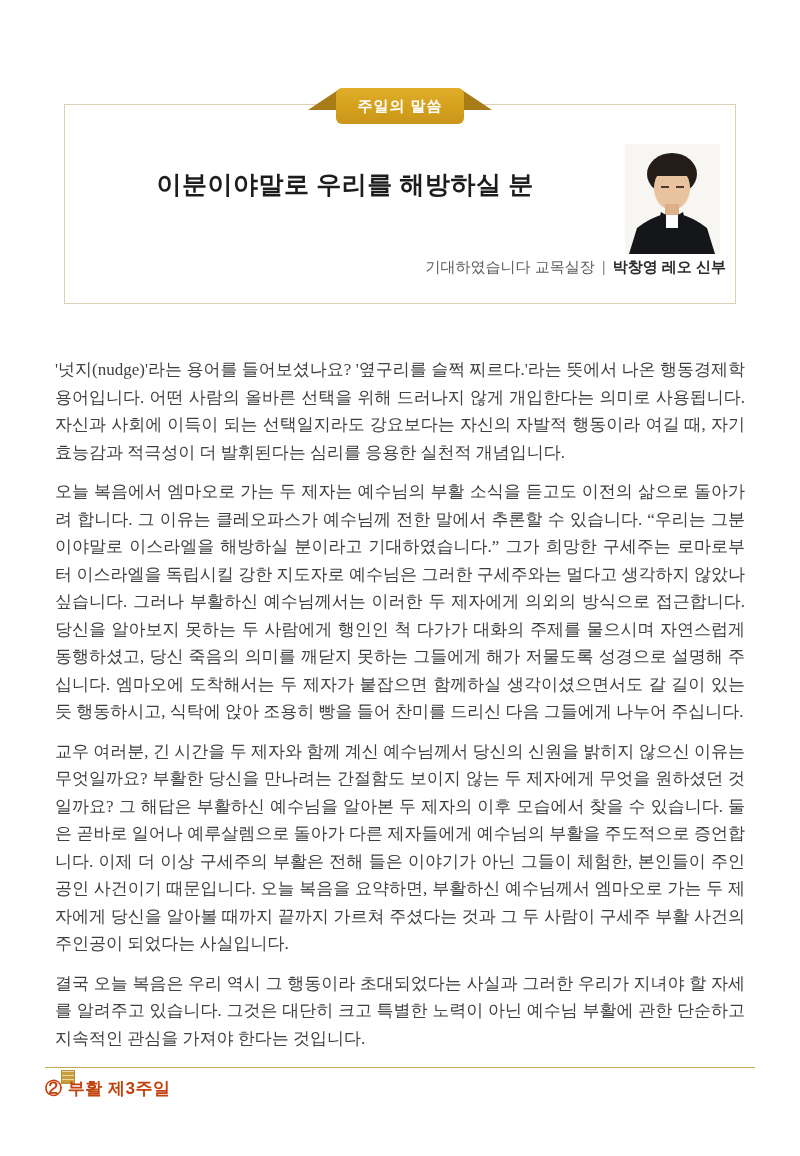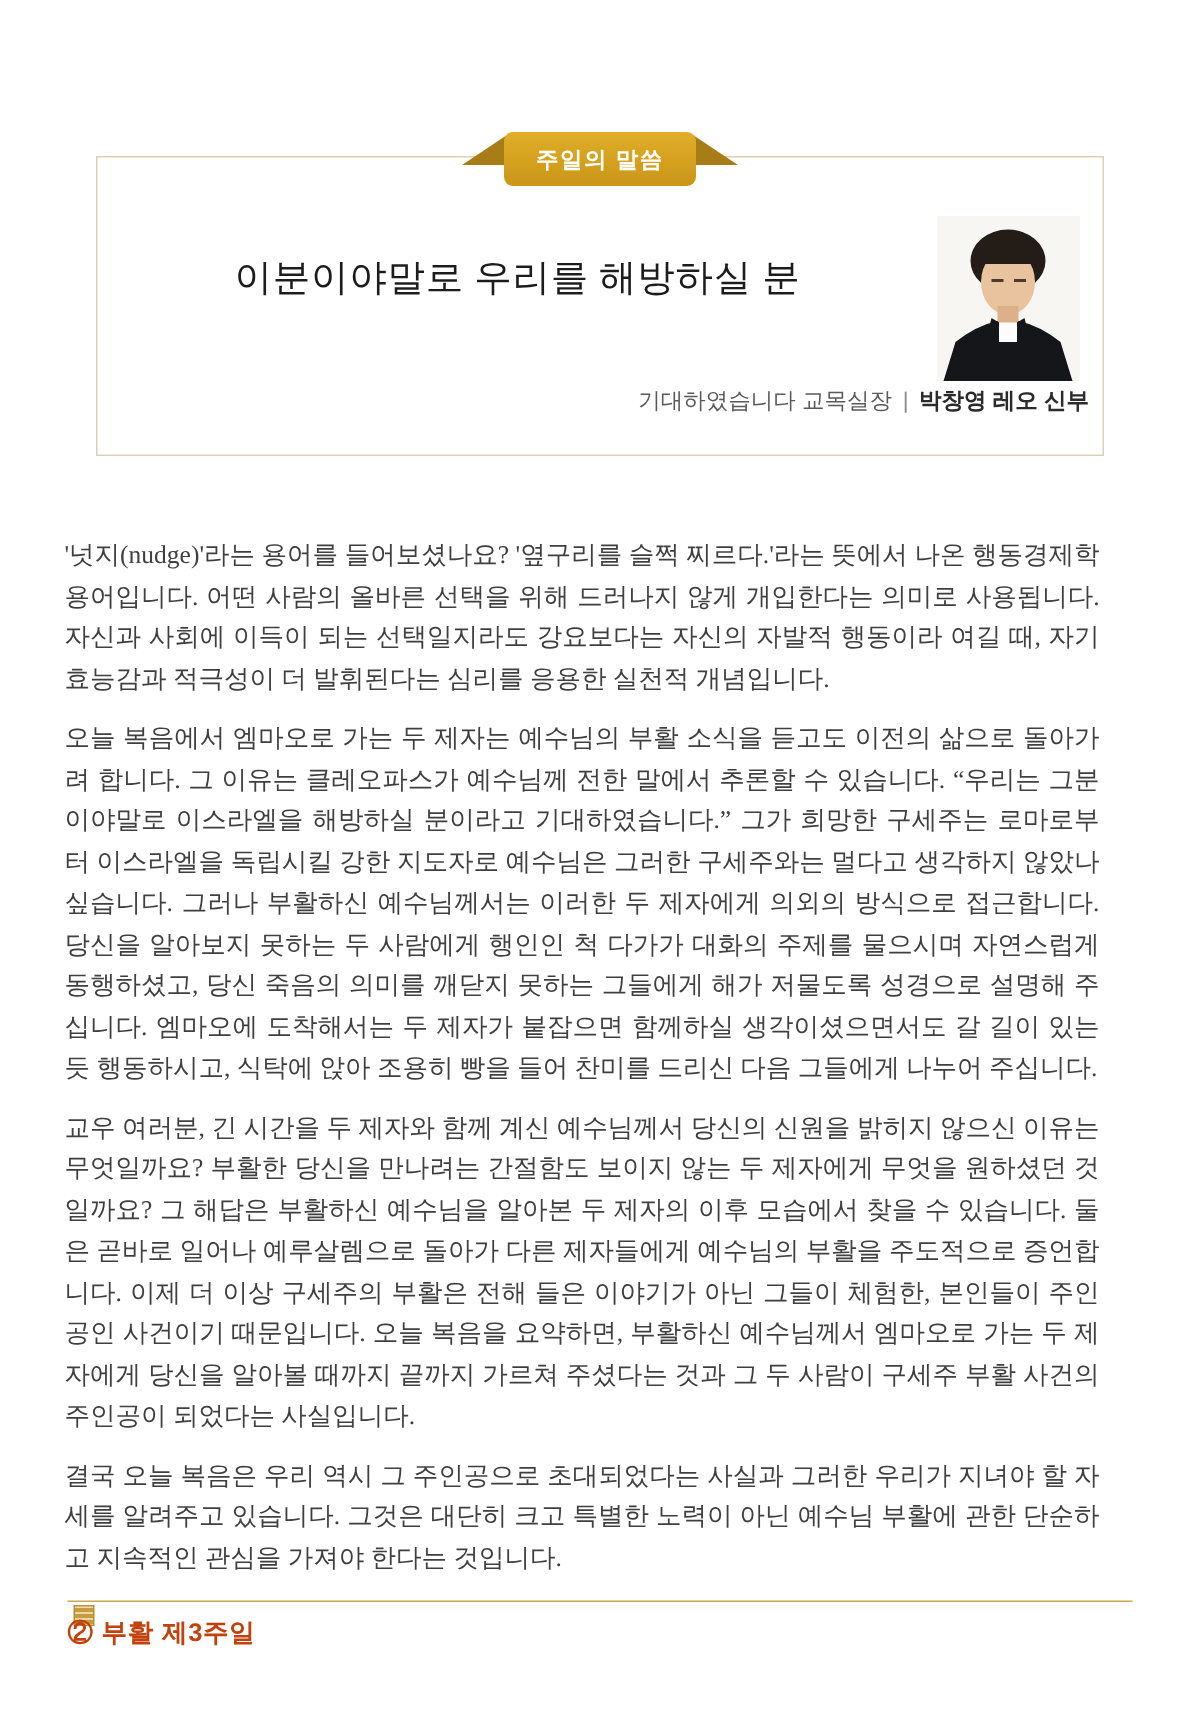--- a/index.html
+++ b/index.html
@@ -42,41 +42,41 @@
     font-size:15px; font-weight:bold;
     display:flex; align-items:center; justify-content:center;
     letter-spacing:1px;
     z-index:2;
   }
   .article-title {
     position:absolute; left:65px; top:168px;
     width:560px;
     text-align:center;
     font-family:"Liberation Serif", serif;
-    font-size:25px; font-weight:400;
+    font-size:25px; font-weight:700;
     color:#1c1c1c;
     letter-spacing:0.5px;
   }
   .photo {
     position:absolute; left:625px; top:144px;
     width:95px; height:110px;
     overflow:hidden;
     background:#f7f6f2;
   }
   .author-line {
     position:absolute; right:74px; top:258px;
     font-size:15px; color:#5a5a5a;
     white-space:nowrap;
   }
   .author-line .sep { margin:0 7px; color:#8a8a8a; }
   .author-line .name { font-weight:bold; color:#2b2b2b;margin-top:46px; }
 
   
   .body-text {
-    position:absolute; left:43px; top:356px;
+    position:absolute; left:55px; top:356px;
     width:690px;
     font-family:"Liberation Serif", serif;
     font-size:17px; line-height:27.5px;
     color:#3f3f3f;
     text-align:justify;
   }
   .body-text p { margin-bottom:12px; }
   .endmark {
     display:inline-block;
     width:14px; height:14px;
@@ -130,20 +130,20 @@
   </div>
 
   <div class="author-line">
     <span class="role">기대하였습니다 교목실장</span><span class="sep">|</span><span class="name">박창영 레오 신부</span>
   </div>
 
   <div class="body-text">
     <p>'넛지(nudge)'라는 용어를 들어보셨나요? '옆구리를 슬쩍 찌르다.'라는 뜻에서 나온 행동경제학 용어입니다. 어떤 사람의 올바른 선택을 위해 드러나지 않게 개입한다는 의미로 사용됩니다. 자신과 사회에 이득이 되는 선택일지라도 강요보다는 자신의 자발적 행동이라 여길 때, 자기효능감과 적극성이 더 발휘된다는 심리를 응용한 실천적 개념입니다.</p>
     <p>오늘 복음에서 엠마오로 가는 두 제자는 예수님의 부활 소식을 듣고도 이전의 삶으로 돌아가려 합니다. 그 이유는 클레오파스가 예수님께 전한 말에서 추론할 수 있습니다. “우리는 그분이야말로 이스라엘을 해방하실 분이라고 기대하였습니다.” 그가 희망한 구세주는 로마로부터 이스라엘을 독립시킬 강한 지도자로 예수님은 그러한 구세주와는 멀다고 생각하지 않았나 싶습니다. 그러나 부활하신 예수님께서는 이러한 두 제자에게 의외의 방식으로 접근합니다. 당신을 알아보지 못하는 두 사람에게 행인인 척 다가가 대화의 주제를 물으시며 자연스럽게 동행하셨고, 당신 죽음의 의미를 깨닫지 못하는 그들에게 해가 저물도록 성경으로 설명해 주십니다. 엠마오에 도착해서는 두 제자가 붙잡으면 함께하실 생각이셨으면서도 갈 길이 있는 듯 행동하시고, 식탁에 앉아 조용히 빵을 들어 찬미를 드리신 다음 그들에게 나누어 주십니다.</p>
     <p>교우 여러분, 긴 시간을 두 제자와 함께 계신 예수님께서 당신의 신원을 밝히지 않으신 이유는 무엇일까요? 부활한 당신을 만나려는 간절함도 보이지 않는 두 제자에게 무엇을 원하셨던 것일까요? 그 해답은 부활하신 예수님을 알아본 두 제자의 이후 모습에서 찾을 수 있습니다. 둘은 곧바로 일어나 예루살렘으로 돌아가 다른 제자들에게 예수님의 부활을 주도적으로 증언합니다. 이제 더 이상 구세주의 부활은 전해 들은 이야기가 아닌 그들이 체험한, 본인들이 주인공인 사건이기 때문입니다. 오늘 복음을 요약하면, 부활하신 예수님께서 엠마오로 가는 두 제자에게 당신을 알아볼 때까지 끝까지 가르쳐 주셨다는 것과 그 두 사람이 구세주 부활 사건의 주인공이 되었다는 사실입니다.</p>
-    <p>결국 오늘 복음은 우리 역시 그 주인공으로 초대되었다는 사실과 그러한 우리가 지녀야 할 자세를 알려주고 있습니다. 그것은 대단히 크고 특별한 노력이 아닌 예수님 부활에 관한 단순하고 지속적인 관심을 가져야 한다는 것입니다.</p>
+    <p>결국 오늘 복음은 우리 역시 그 행동이라 초대되었다는 사실과 그러한 우리가 지녀야 할 자세를 알려주고 있습니다. 그것은 대단히 크고 특별한 노력이 아닌 예수님 부활에 관한 단순하고 지속적인 관심을 가져야 한다는 것입니다.</p>
     <p><span class="endmark"></span></p>
   </div>
 
   <div class="footer-rule"></div>
   <div class="footer-label">② 부활 제3주일</div>
 
 </div>
 
 </body></html>

